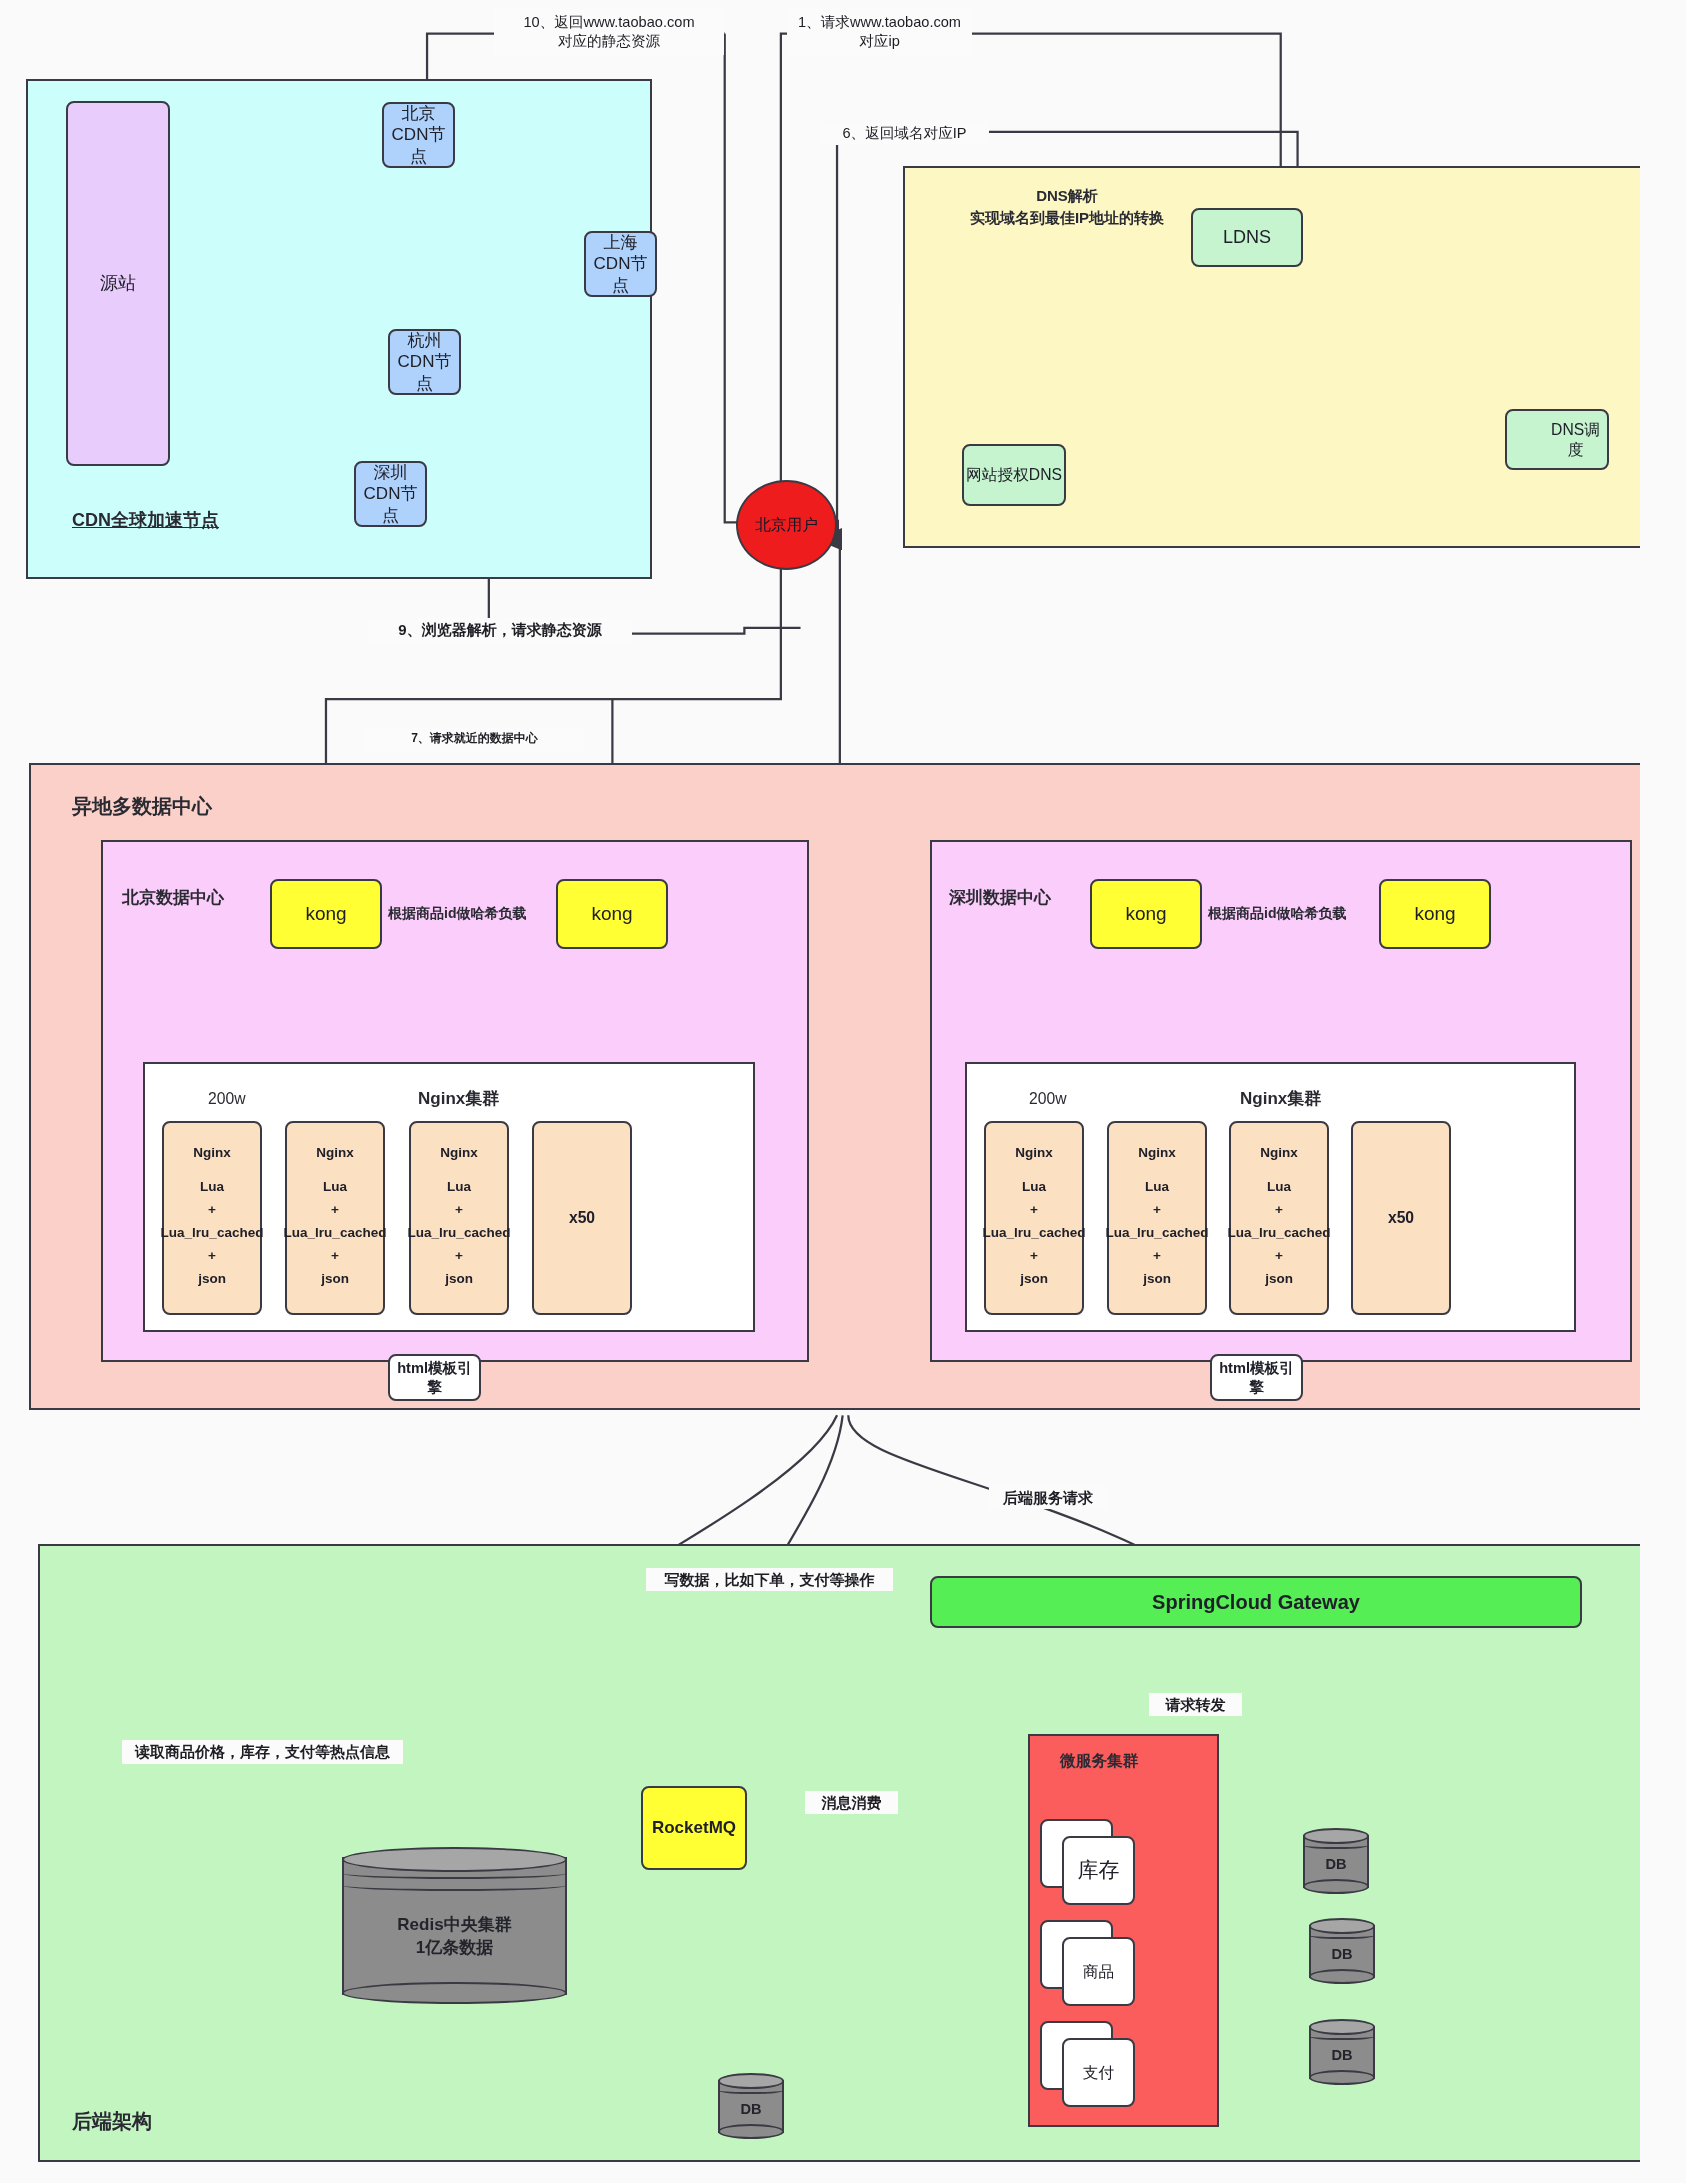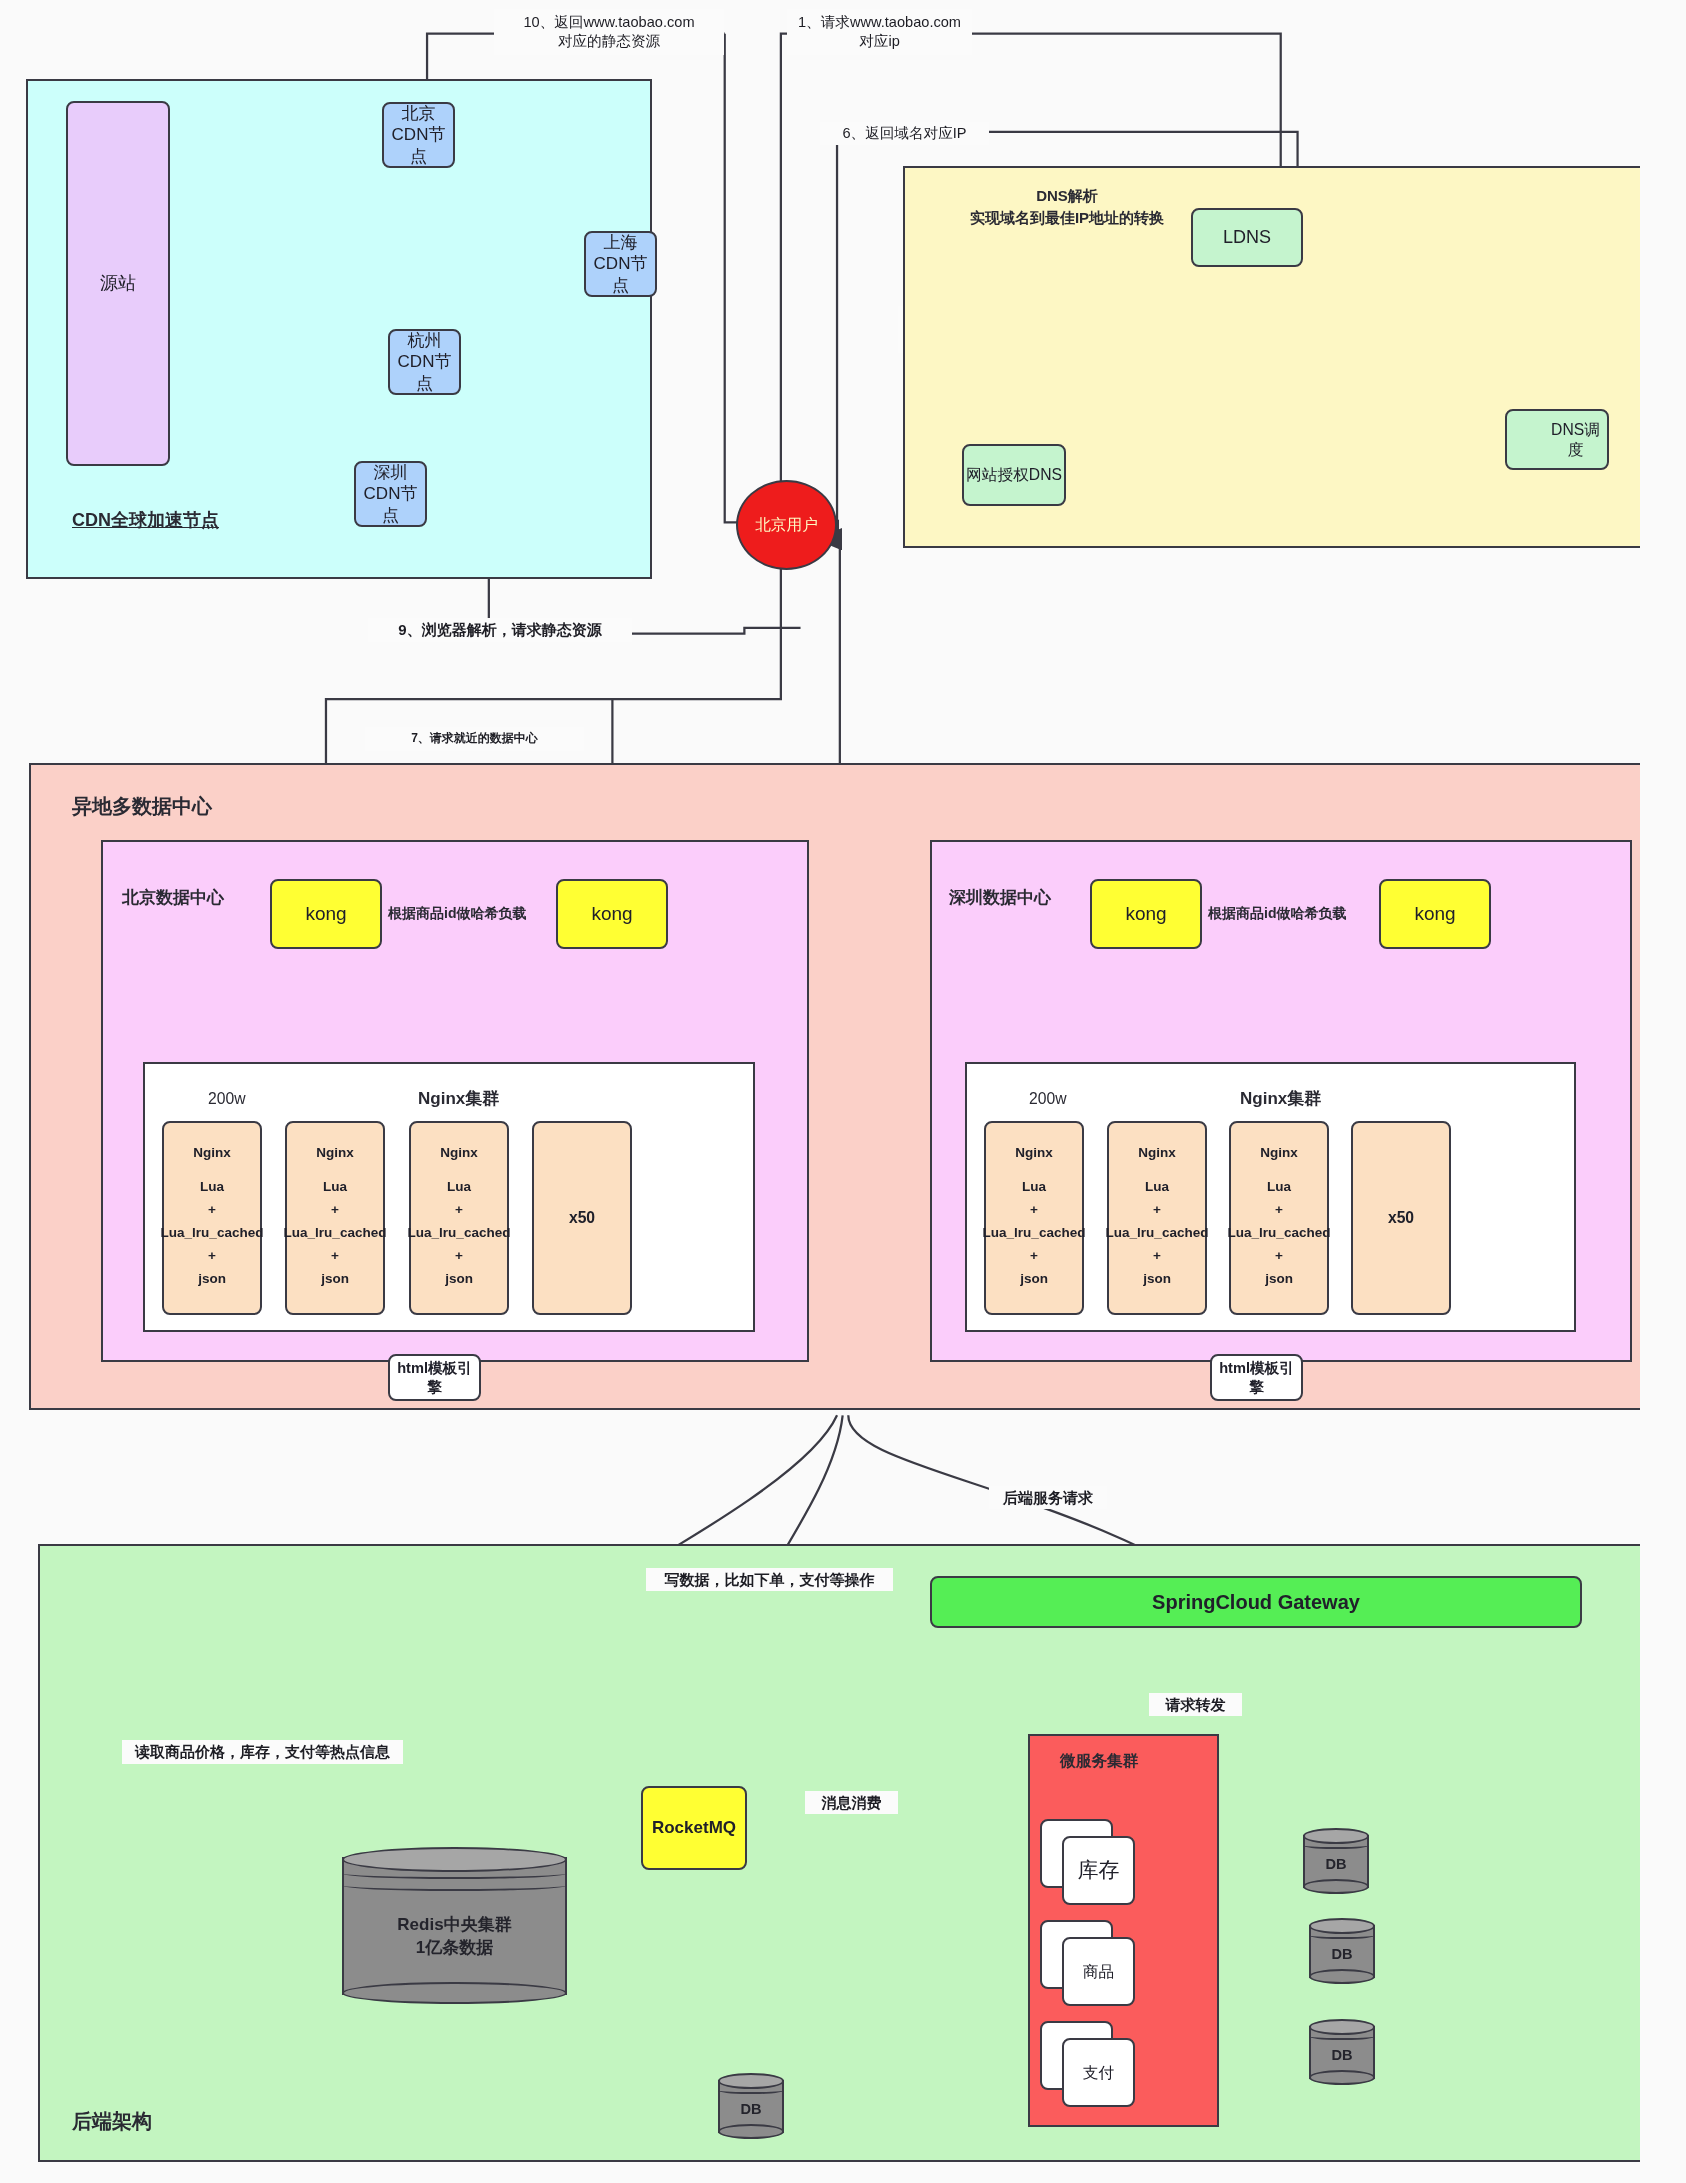--- a/index.html
+++ b/index.html
@@ -136,21 +136,21 @@
     </div>
 
   <div class="node rnd" style="left:962px;top:444px;width:104px;height:62px;background:#c5f4ce;font-size:15.7px;">
       <span>网站授权DNS</span>
     </div>
 
   <div class="node rnd" style="left:1505px;top:409px;width:104px;height:61px;background:#c5f4ce;font-size:15.7px;padding-left:37px;">
       <span>DNS调度</span>
     </div>
 
-  <div class="node" style="left:736px;top:480px;width:101px;height:90px;border-radius:50%;background:#ee1c1c;color:#fef9c3;font-size:15.7px;">
+  <div class="node" style="left:736px;top:480px;width:101px;height:90px;border-radius:50%;background:#ee1c1c;color:#0f172a;font-size:15.7px;">
       <span>北京用户</span>
     </div>
 
   <div class="node" style="left:29px;top:763px;width:1633px;height:647px;background:#fbd0c8;"></div>
   <div class="grp-title" style="left:72px;top:793px;font-size:20px;">异地多数据中心</div>
 
   <div class="node" style="left:101px;top:840px;width:708px;height:522px;background:#fbcdfb;"></div>
   <div class="grp-title" style="left:122px;top:886px;font-size:17px;">北京数据中心</div>
   <div class="node rnd" style="left:270px;top:879px;width:112px;height:70px;background:#ffff33;font-size:19px;">
       <span>kong</span>

